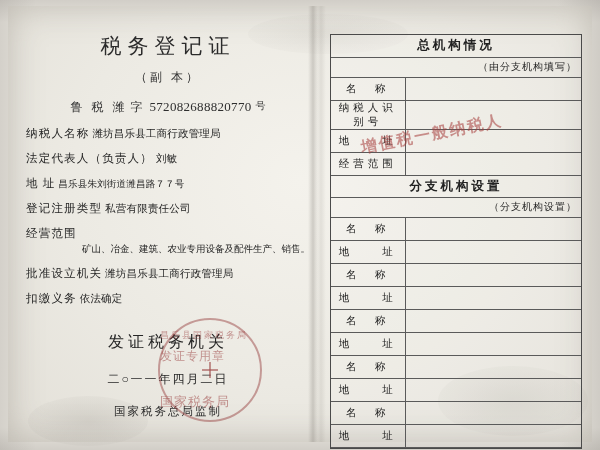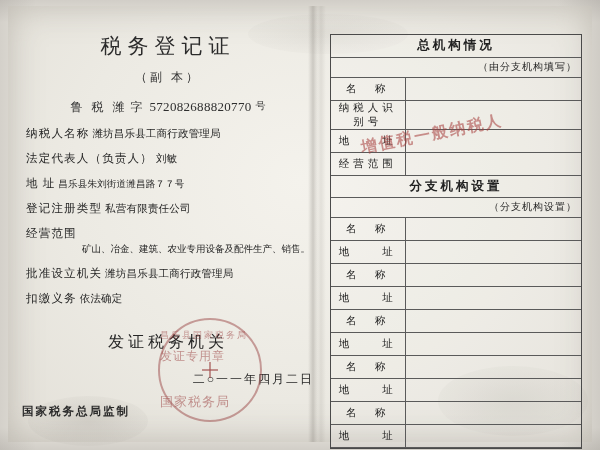--- a/index.html
+++ b/index.html
@@ -102,31 +102,31 @@
   
   .issuer {
     margin-top: 26px;
     text-align: center;
     font-size: 16px;
     letter-spacing: 4px;
     color: #262626;
   }
   .dateline {
     margin-top: 18px;
-    text-align: right;
+    text-align: center;
     font-size: 12px;
     letter-spacing: 2px;
     color: #262626;
   }
   .footer {
     margin-top: 16px;
+    text-align: center;
     font-size: 11.5px;
     letter-spacing: 2px;
     color: #2b2b2b;
-    font-weight: bold;
   }
 
   
   .seal {
     position: absolute;
     left: 150px; top: 312px;
     width: 104px; height: 104px;
     border-radius: 50%;
     border: 2.5px solid rgba(150,60,60,0.55);
     color: rgba(150,55,55,0.6);

